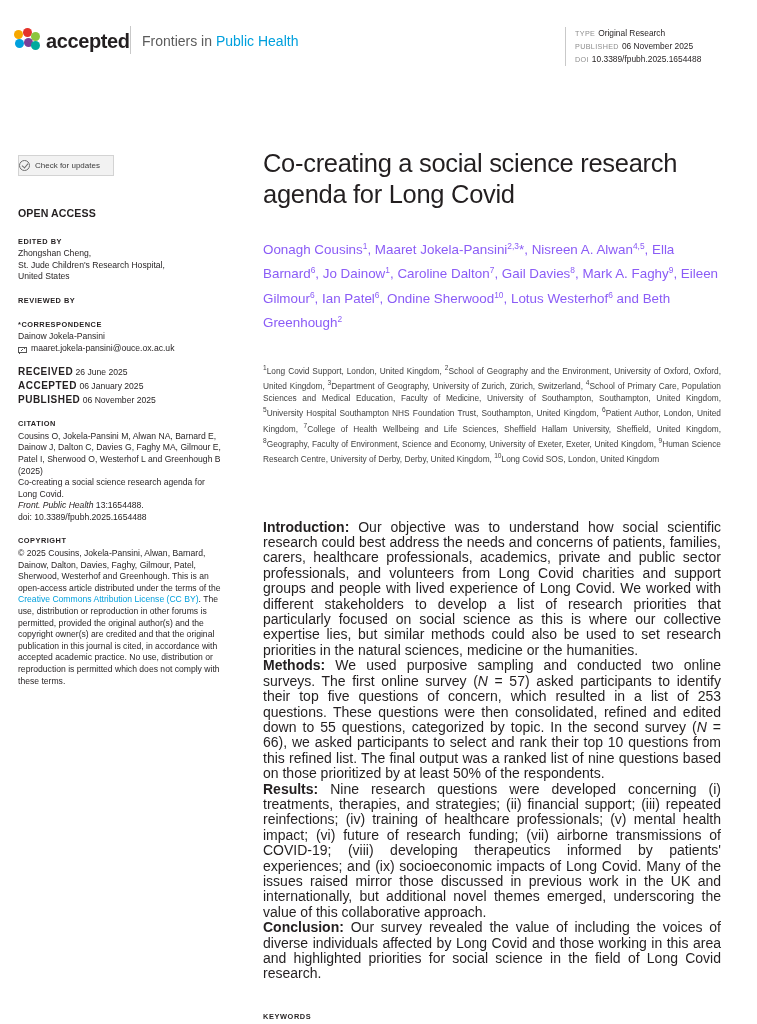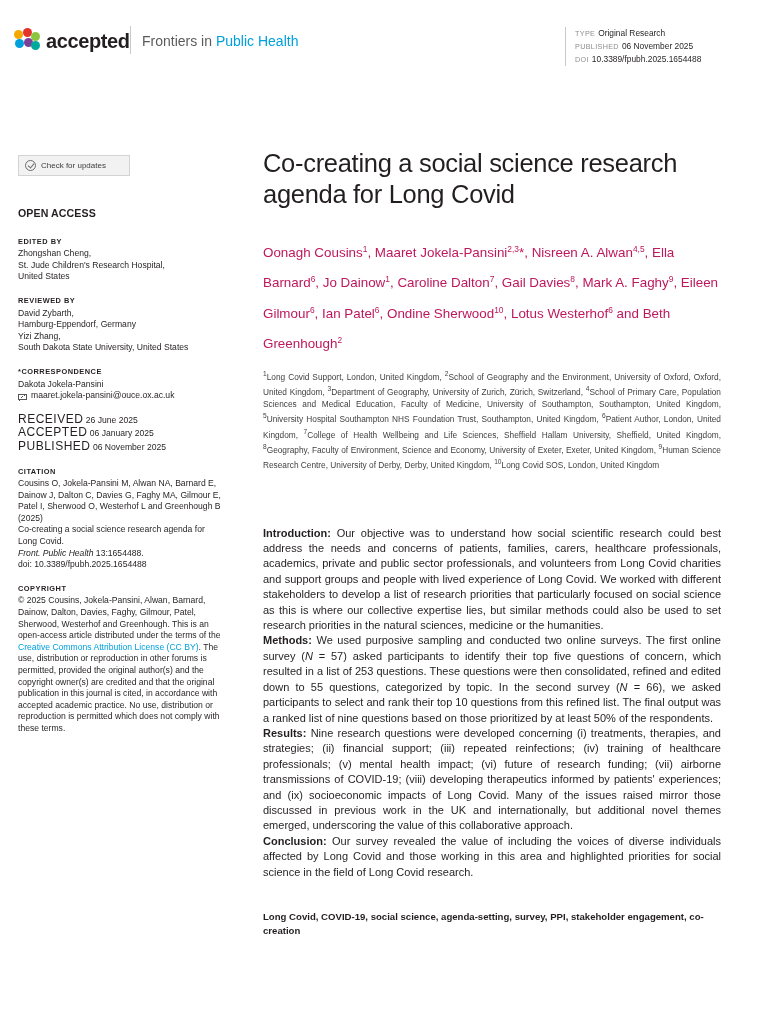--- a/index.html
+++ b/index.html
@@ -91,27 +91,26 @@
   .leftcol {
     position: absolute;
     left: 18px;
     top: 155px;
     width: 205px;
     font-size: 8.6px;
     line-height: 11.6px;
     color: #231f20;
   }
   .check-updates {
-    width: 112px;
+    width: 96px;
     height: 21px;
     border: 1px solid #d3d3d3;
     background: #f2f2f2;
     display: flex;
     align-items: center;
-    padding-left: 6px;
     margin-bottom: 32px;
   }
   .check-updates .cu-ico {
     width: 11px; height: 11px;
     border-radius: 50%;
     border: 1.4px solid #6d6d6d;
     position: relative;
     margin-right: 5px;
     flex: none;
   }
@@ -136,22 +135,22 @@
     font-size: 7.4px;
     font-weight: bold;
     letter-spacing: 0.5px;
     text-transform: uppercase;
     color: #231f20;
     margin-bottom: 1px;
   }
   .sec { margin-bottom: 12px; }
   .sec p { margin: 0; }
   .inline-lbl {
-    font-size: 12px;
-    font-weight: normal;
+    font-size: 10px;
+    font-weight: bold;
     letter-spacing: 0.5px;
     text-transform: uppercase;
   }
   .dateline { margin-bottom: 1px; }
   .email {
     display: flex;
     align-items: center;
   }
   .env {
     width: 9px; height: 6.5px;
@@ -183,36 +182,36 @@
   h1.title {
     margin: 0 0 26px 0;
     font-size: 25.5px;
     line-height: 31px;
     font-weight: normal;
     letter-spacing: -0.3px;
     color: #231f20;
   }
   .authors {
     font-size: 13.4px;
-    line-height: 27px;
-    color: #be185d;
-    margin-bottom: 10px;
+    line-height: 20px;
+    color: #8b5cf6;
+    margin-bottom: 28px;
   }
   .authors sup { font-size: 8.4px; }
   .affil {
     font-size: 8.3px;
     line-height: 11.6px;
     color: #3f3f3f;
     text-align: justify;
     margin-bottom: 54px;
   }
   .affil sup { font-size: 6.6px; }
 
   .abstract {
-    font-size: 11px;
+    font-size: 14px;
     line-height: 15.4px;
     text-align: justify;
     color: #231f20;
     margin-top: 46px;
   }
   .abstract b { font-weight: bold; }
   .abstract i { font-style: italic; }
 
   .kw-wrap { margin-top: 30px; }
   .kw-lbl {
@@ -272,26 +271,25 @@
 
   <div class="open-access">OPEN ACCESS</div>
 
   <div class="sec">
     <div class="lbl">EDITED BY</div>
     <p>Zhongshan Cheng,<br>St. Jude Children's Research Hospital,<br>United States</p>
   </div>
 
   <div class="sec">
     <div class="lbl">REVIEWED BY</div>
-    <p>David Zybarth,<br>Hamburg-Eppendorf, Germany<br>Yizi Zhang,<br>South Dakota State University, United States</p>
   </div>
 
   <div class="sec">
     <div class="lbl">*CORRESPONDENCE</div>
-    <p>Dakota Jokela-Pansini</p>
+    <p>Dainow Jokela-Pansini</p>
     <div class="email">
       <span class="env"></span>
       <span>maaret.jokela-pansini@ouce.ox.ac.uk</span>
     </div>
   </div>
 
   <div class="sec">
     <div class="dateline">
       <span class="inline-lbl">RECEIVED</span>
       <span>26 June 2025</span>
@@ -324,15 +322,16 @@
 <div class="maincol">
   <h1 class="title">Co-creating a social science research agenda for Long Covid</h1>
 
   <div class="authors">Oonagh Cousins<sup>1</sup>, Maaret Jokela-Pansini<sup>2,3</sup>*, Nisreen A. Alwan<sup>4,5</sup>, Ella Barnard<sup>6</sup>, Jo Dainow<sup>1</sup>, Caroline Dalton<sup>7</sup>, Gail Davies<sup>8</sup>, Mark A. Faghy<sup>9</sup>, Eileen Gilmour<sup>6</sup>, Ian Patel<sup>6</sup>, Ondine Sherwood<sup>10</sup>, Lotus Westerhof<sup>6</sup> and Beth Greenhough<sup>2</sup></div>
 
   <div class="affil"><sup>1</sup>Long Covid Support, London, United Kingdom, <sup>2</sup>School of Geography and the Environment, University of Oxford, Oxford, United Kingdom, <sup>3</sup>Department of Geography, University of Zurich, Zürich, Switzerland, <sup>4</sup>School of Primary Care, Population Sciences and Medical Education, Faculty of Medicine, University of Southampton, Southampton, United Kingdom, <sup>5</sup>University Hospital Southampton NHS Foundation Trust, Southampton, United Kingdom, <sup>6</sup>Patient Author, London, United Kingdom, <sup>7</sup>College of Health Wellbeing and Life Sciences, Sheffield Hallam University, Sheffield, United Kingdom, <sup>8</sup>Geography, Faculty of Environment, Science and Economy, University of Exeter, Exeter, United Kingdom, <sup>9</sup>Human Science Research Centre, University of Derby, Derby, United Kingdom, <sup>10</sup>Long Covid SOS, London, United Kingdom</div>
 
   <div class="abstract"><b>Introduction:</b> Our objective was to understand how social scientific research could best address the needs and concerns of patients, families, carers, healthcare professionals, academics, private and public sector professionals, and volunteers from Long Covid charities and support groups and people with lived experience of Long Covid. We worked with different stakeholders to develop a list of research priorities that particularly focused on social science as this is where our collective expertise lies, but similar methods could also be used to set research priorities in the natural sciences, medicine or the humanities.<br><b>Methods:</b> We used purposive sampling and conducted two online surveys. The first online survey (<i>N</i> = 57) asked participants to identify their top five questions of concern, which resulted in a list of 253 questions. These questions were then consolidated, refined and edited down to 55 questions, categorized by topic. In the second survey (<i>N</i> = 66), we asked participants to select and rank their top 10 questions from this refined list. The final output was a ranked list of nine questions based on those prioritized by at least 50% of the respondents.<br><b>Results:</b> Nine research questions were developed concerning (i) treatments, therapies, and strategies; (ii) financial support; (iii) repeated reinfections; (iv) training of healthcare professionals; (v) mental health impact; (vi) future of research funding; (vii) airborne transmissions of COVID-19; (viii) developing therapeutics informed by patients' experiences; and (ix) socioeconomic impacts of Long Covid. Many of the issues raised mirror those discussed in previous work in the UK and internationally, but additional novel themes emerged, underscoring the value of this collaborative approach.<br><b>Conclusion:</b> Our survey revealed the value of including the voices of diverse individuals affected by Long Covid and those working in this area and highlighted priorities for social science in the field of Long Covid research.</div>
 
   <div class="kw-wrap">
+    <div class="kw-lbl">KEYWORDS</div>
     <div class="kw">Long Covid, COVID-19, social science, agenda-setting, survey, PPI, stakeholder engagement, co-creation</div>
   </div>
 </div>
 
 </body></html>

